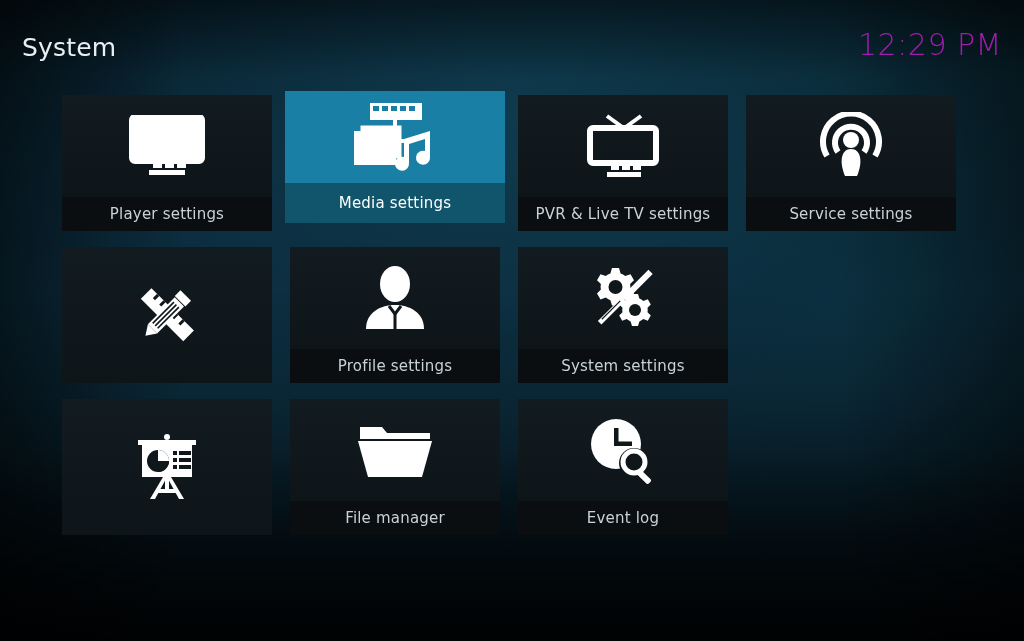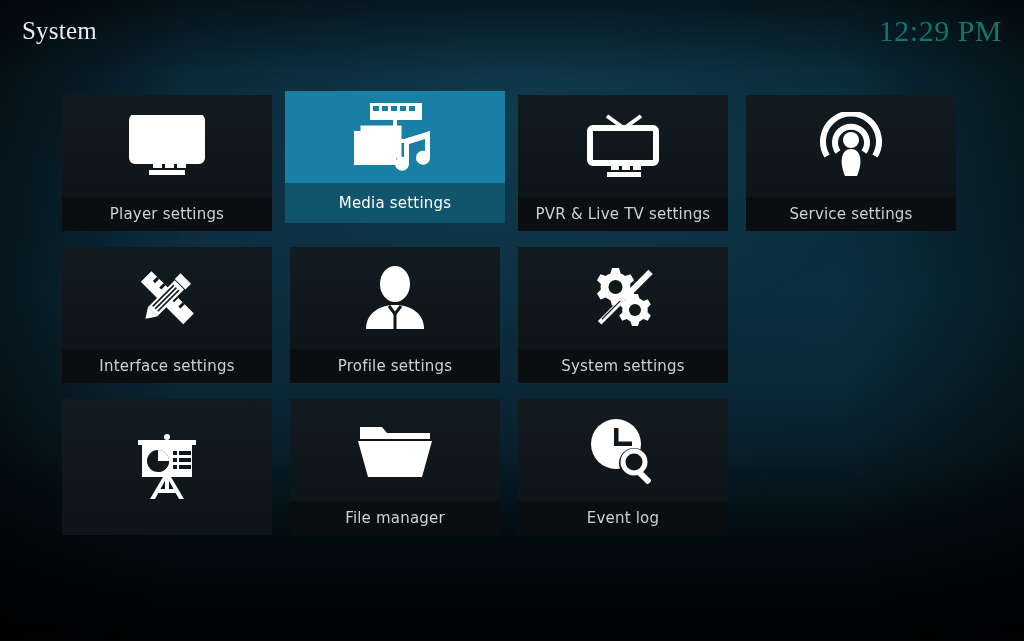--- a/index.html
+++ b/index.html
@@ -21,29 +21,28 @@
     position:absolute; inset:0;
     background:
       linear-gradient(90deg, rgba(0,0,0,0.55) 0%, rgba(0,0,0,0) 18%, rgba(0,0,0,0) 82%, rgba(0,0,0,0.45) 100%),
       linear-gradient(180deg, rgba(0,0,0,0.45) 0%, rgba(0,0,0,0) 12%, rgba(0,0,0,0) 70%, rgba(0,0,0,0.72) 100%);
     pointer-events:none;
   }
 
   
   .header {
     position:absolute; top:0; left:0; right:0; height:62px;
-    display:flex; align-items:center; justify-content:space-between;
+    display:flex; align-items:flex-end; justify-content:space-between;
     padding:0 22px 0 22px;
-    font-family:Liberation Serif, serif;
   }
   .page-title {
     font-size:25px; font-weight:400; color:#e8eef1; letter-spacing:0.2px;
   }
   .clock {
-    font-size:30px; font-weight:300; color:#0f766e; letter-spacing:0.5px;
+    font-size:30px; font-weight:300; color:#a21caf; letter-spacing:0.5px;
   }
 
   
   .grid {
     position:absolute; top:95px; left:62px;
     width:900px;
   }
   .row { display:flex; gap:18px; margin-bottom:16px; }
 
   .tile {
@@ -202,21 +201,20 @@
               <g fill="#10171b">
                 <rect x="18" y="29" width="30" height="1.6"></rect>
                 <rect x="18" y="32.5" width="30" height="1.6"></rect>
                 <rect x="18" y="36" width="30" height="1.6"></rect>
               </g>
               <rect class="ico" x="53" y="26" width="8" height="15"></rect>
             </g>
           </svg>
         </span>
       </div>
-      <div class="label">Interface settings</div>
     </div>
 
 
     <div class="tile">
       <div class="icon-area">
         <span>
           <svg width="66" height="66" viewBox="0 0 66 66">
             <ellipse class="ico" cx="33" cy="19" rx="15" ry="18"></ellipse>
             <path class="ico" d="M33 40 C47 40 62 47 62 64 L4 64 C4 47 19 40 33 40 Z"></path>
             <path d="M27 41 L33 49 L39 41" fill="none" stroke="#10171b" stroke-width="3"></path>

